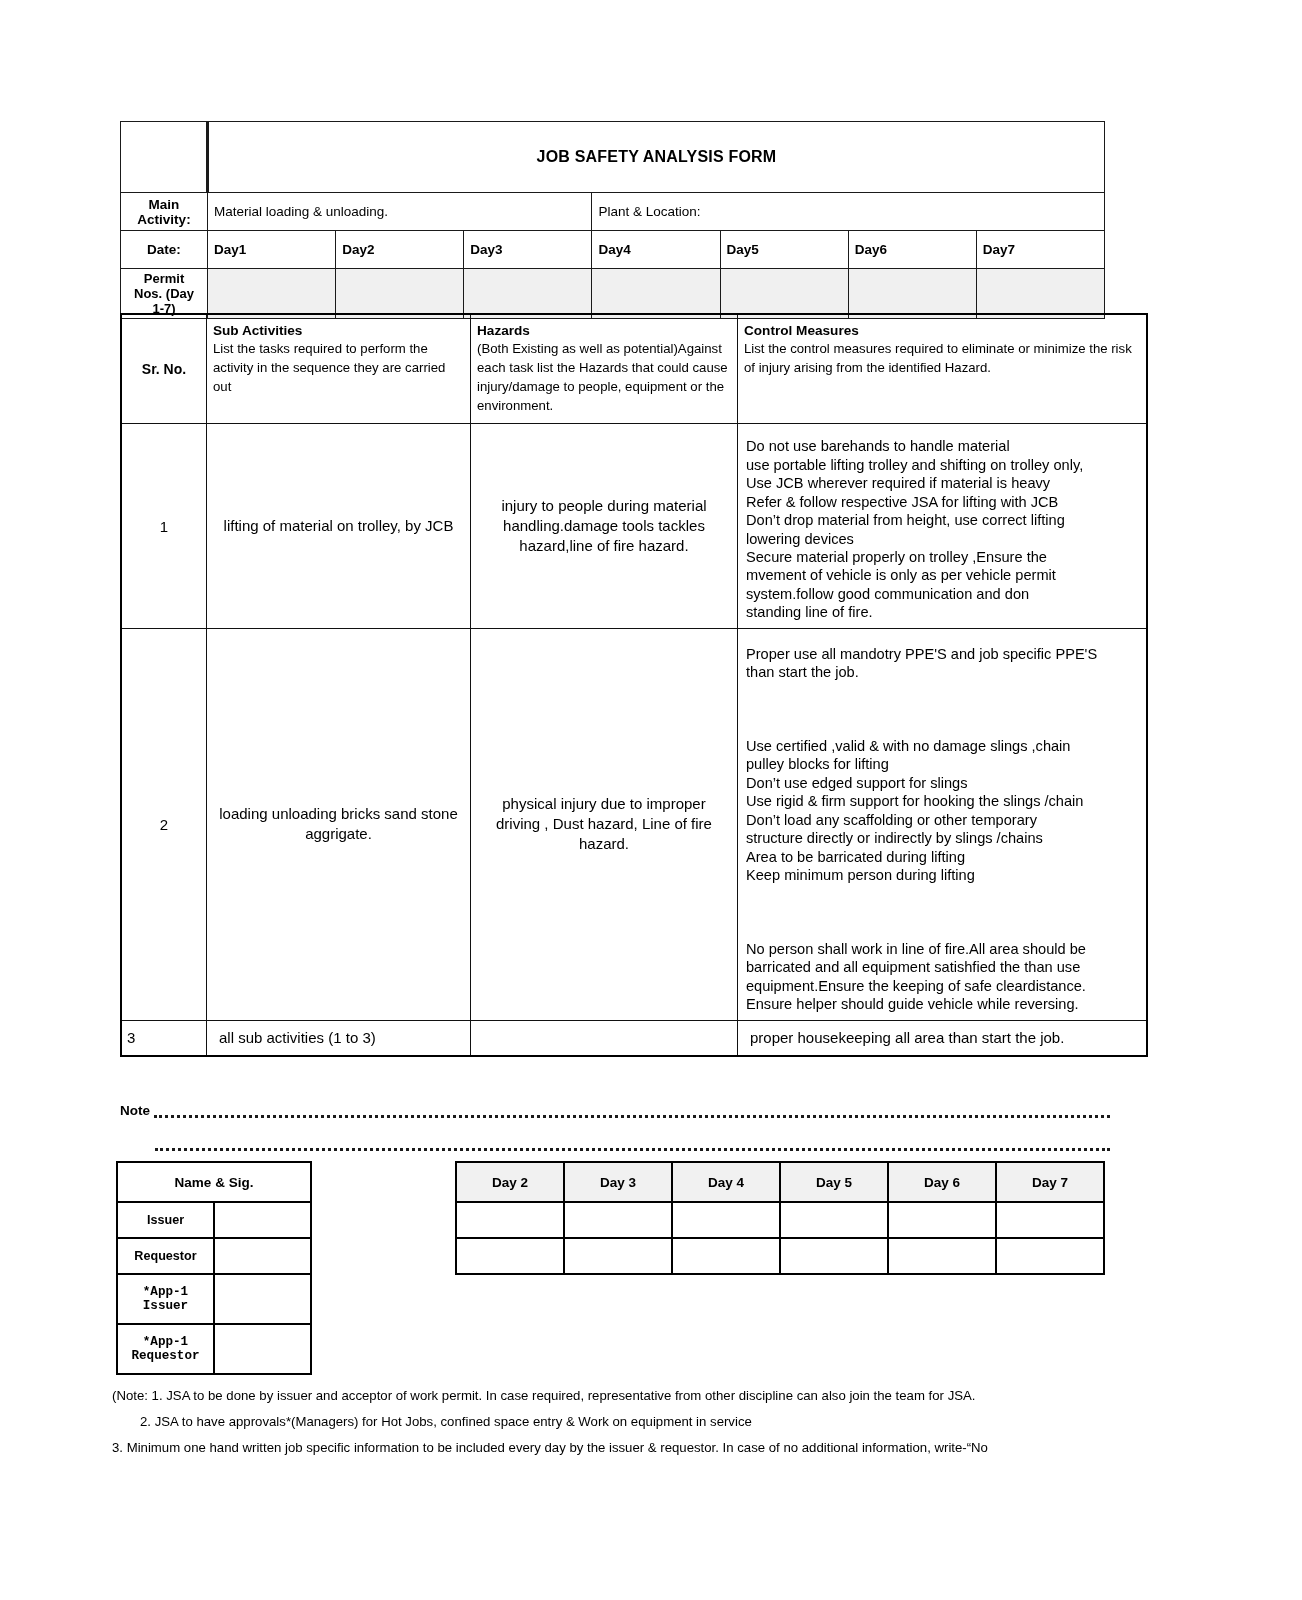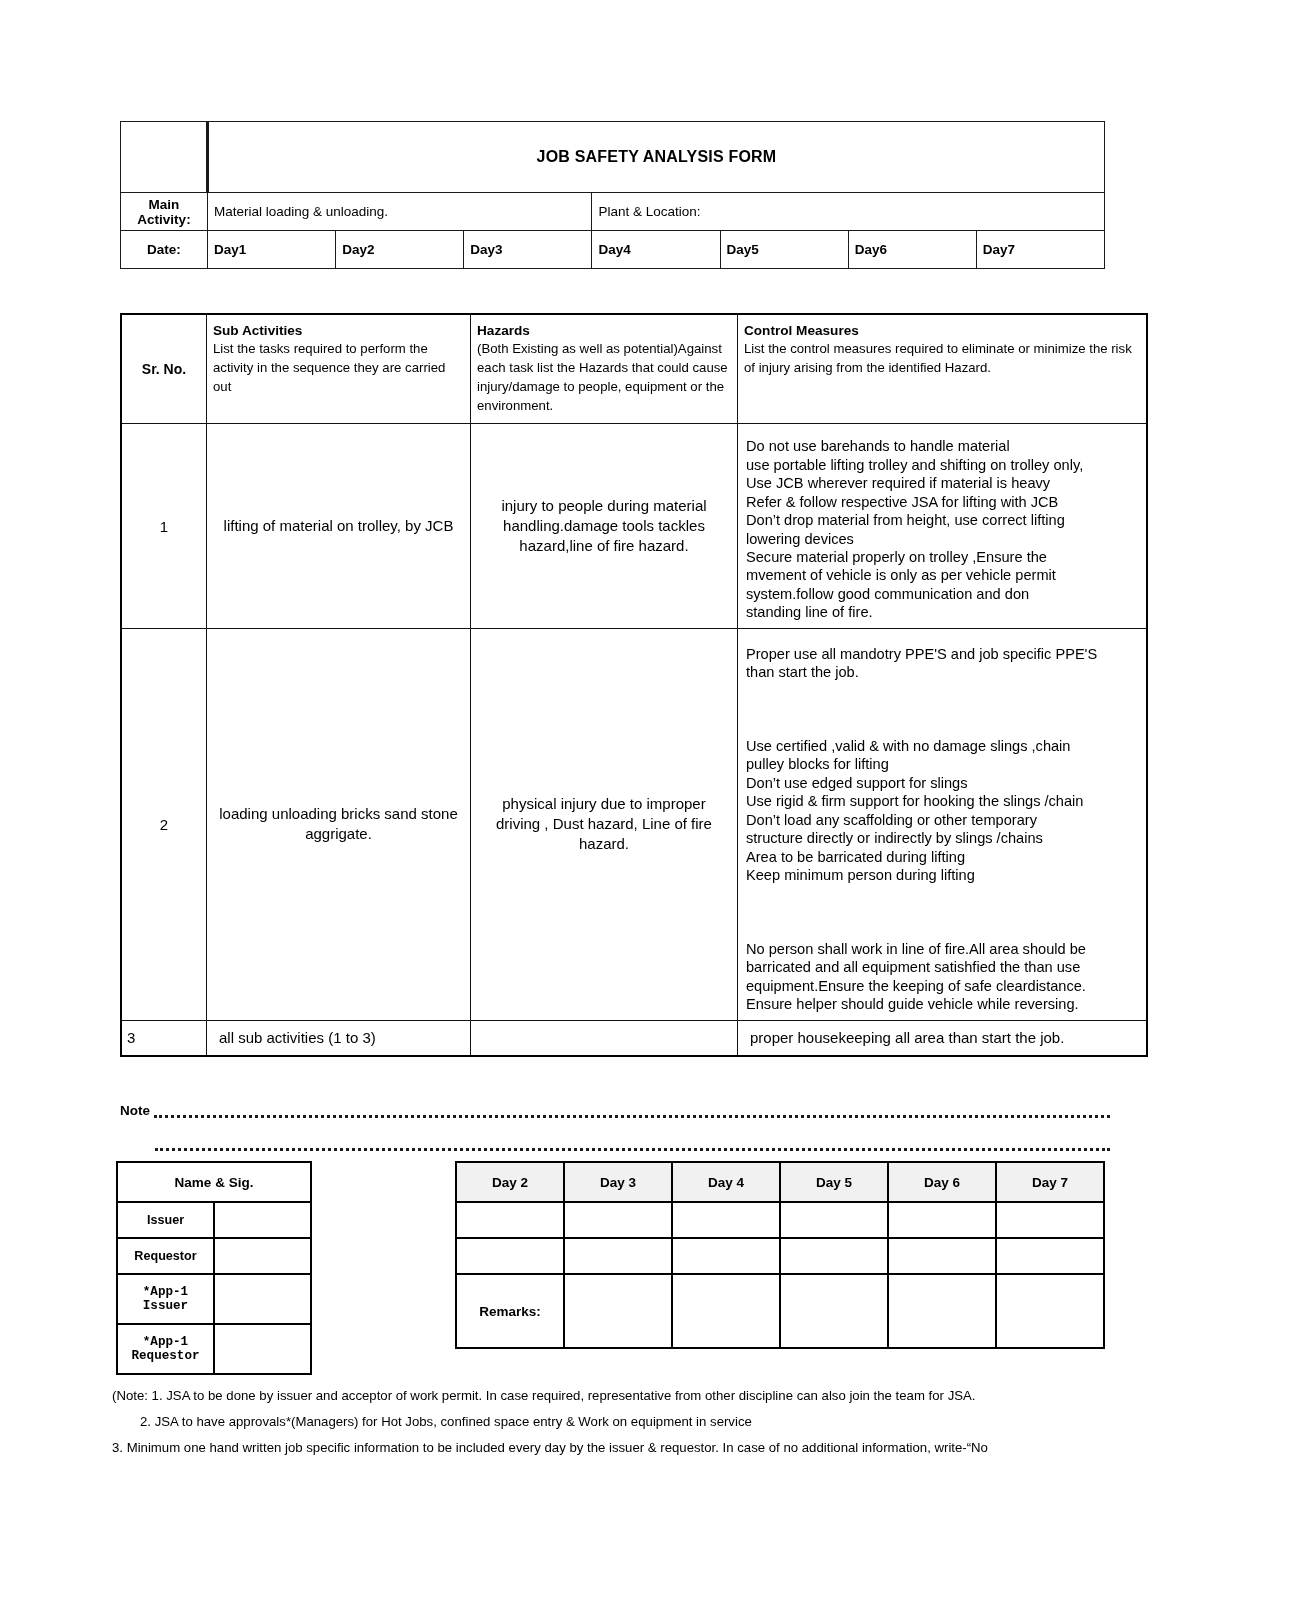--- a/index.html
+++ b/index.html
@@ -253,20 +253,30 @@
     </tr>
     <tr>
       <td class="lbl-cell">Date:</td>
       <td class="day-cell" style="width:105px">Day1</td>
       <td class="day-cell" style="width:110px">Day2</td>
       <td class="day-cell" style="width:145px">Day3</td>
       <td class="day-cell" style="width:100px">Day4</td>
       <td class="day-cell" style="width:97px">Day5</td>
       <td class="day-cell" style="width:98px">Day6</td>
       <td class="day-cell">Day7</td>
+    </tr>
+    <tr class="permit-row">
+      <td class="lbl-cell permit-lbl">Permit Nos. (Day 1-7)</td>
+      <td class="shaded"></td>
+      <td class="shaded"></td>
+      <td class="shaded"></td>
+      <td class="shaded"></td>
+      <td class="shaded"></td>
+      <td class="shaded"></td>
+      <td class="shaded"></td>
     </tr>
   </tbody>
     </table>
 
   <table id="jsa-table">
     <tbody>
         <tr>
       <td class="col-sr jsa-head-sr">Sr. No.</td>
       <td class="col-sub jsa-head-cell">
         <span class="ttl">Sub Activities</span>
@@ -387,28 +397,20 @@
       <td class="day-blank"></td>
     </tr>
     <tr>
       <td class="day-blank"></td>
       <td class="day-blank"></td>
       <td class="day-blank"></td>
       <td class="day-blank"></td>
       <td class="day-blank"></td>
       <td class="day-blank"></td>
     </tr>
-    <tr>
-      <td class="day-remarks">Remarks:</td>
-      <td class="day-remarks"></td>
-      <td class="day-remarks"></td>
-      <td class="day-remarks"></td>
-      <td class="day-remarks"></td>
-      <td class="day-remarks"></td>
-    </tr>
   </tbody>
     </table>
 
   <div class="footnotes">
     <div class="fn-1">(Note: 1. JSA to be done by issuer and acceptor of work permit. In case required, representative from other discipline can also join the team for JSA.</div>
     <div class="fn-2">2. JSA to have approvals*(Managers) for Hot Jobs, confined space entry &amp; Work on equipment in service</div>
     <div class="fn-3">3. Minimum one hand written job specific information to be included every day by the issuer &amp; requestor. In case of no additional information, write-“No</div>
   </div>
 
 </div>

